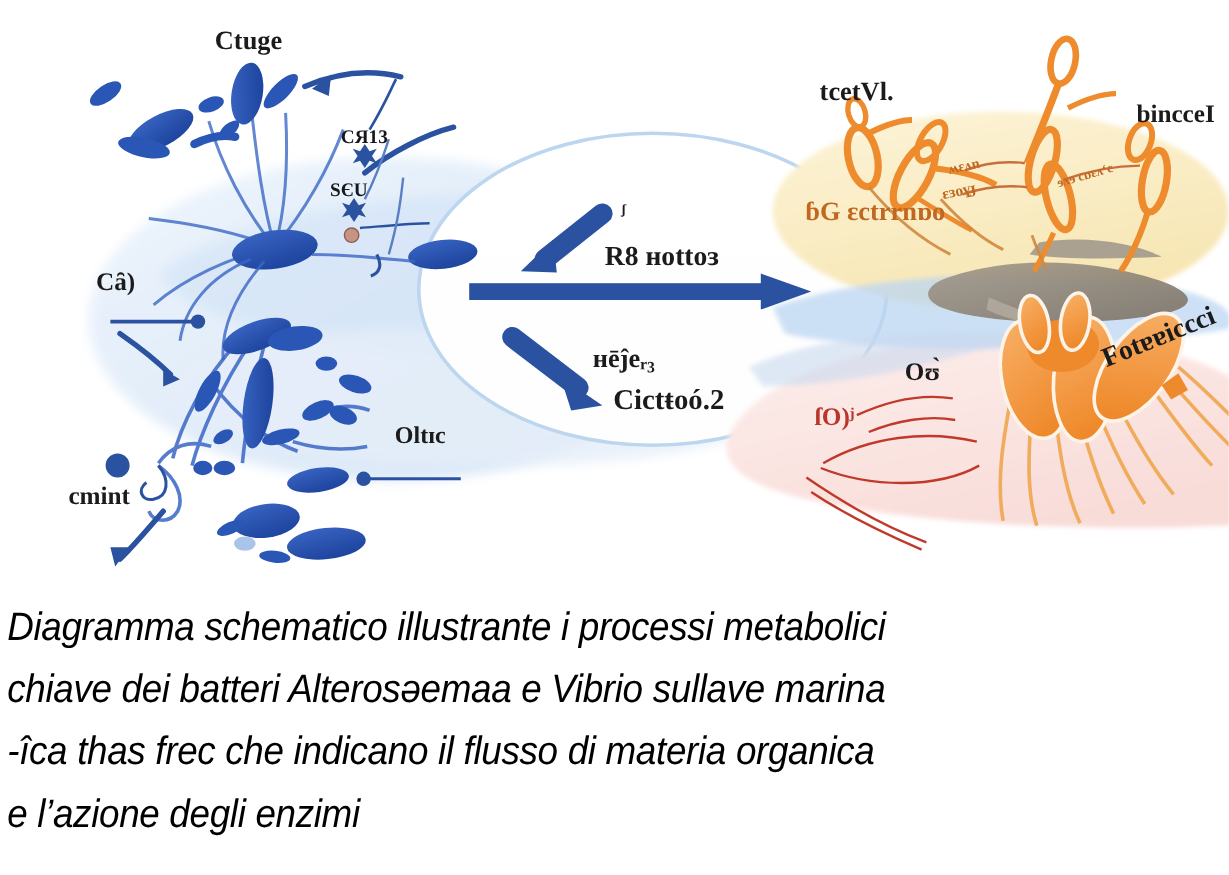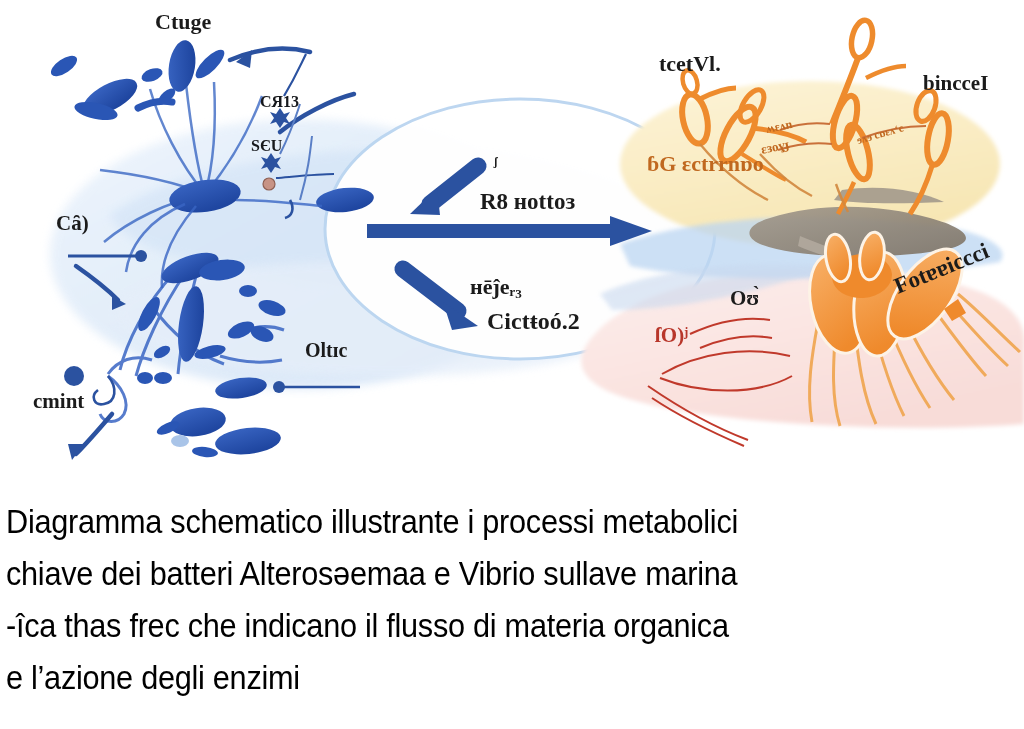--- a/index.html
+++ b/index.html
@@ -13,37 +13,39 @@
   #page {
     position: relative;
     width: 1024px;
     height: 729px;
     background: #ffffff;
     overflow: hidden;
   }
   #diagram-figure {
     position: absolute;
     left: 0;
-    top: 4px;
+    top: 16px;
     width: 992px;
     height: 492px;
+    padding-left: 24px;
   }
   #diagram-figure svg {
     display: block;
     width: 1024px;
     height: 492px;
   }
   .caption-block {
     position: absolute;
     left: 0;
     top: 496px;
     width: 900px;
     height: 233px;
     box-sizing: border-box;
     padding: 0 6px;
+    font-style: italic;
   }
   .caption-line {
     font-family: "Liberation Sans", sans-serif;
     font-size: 33px;
     line-height: 52px;
     color: #000000;
     white-space: nowrap;
     letter-spacing: -0.3px;
     transform: scaleX(0.93);
     transform-origin: left center;

